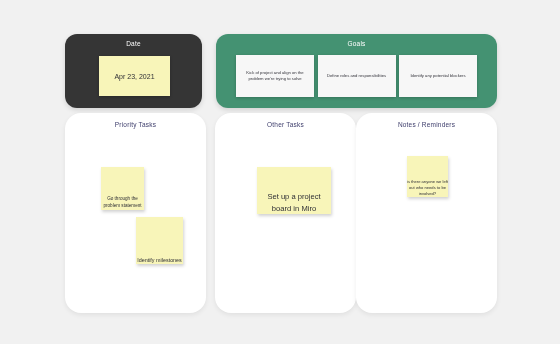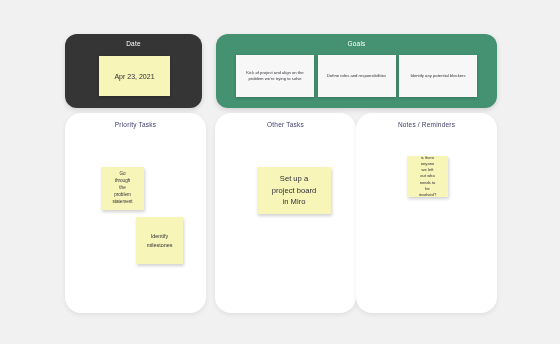--- a/index.html
+++ b/index.html
@@ -127,24 +127,24 @@
     font-size: 6.5px;
     color: #3d3d6b;
     letter-spacing: 0.2px;
   }
 
   .sticky {
     position: absolute;
     background: #f8f5b9;
     box-shadow: 1px 2px 3px rgba(0,0,0,0.18);
     display: flex;
-    align-items: center;
+    align-items: flex-end;
     justify-content: center;
     box-sizing: border-box;
-    padding: 12px;
+    padding: 0;
   }
   .sticky span {
     text-align: center;
     color: #2f2f35;
     line-height: 1.5;
   }
 
   .sticky-a {
     left: 36px;
     top: 54px;

